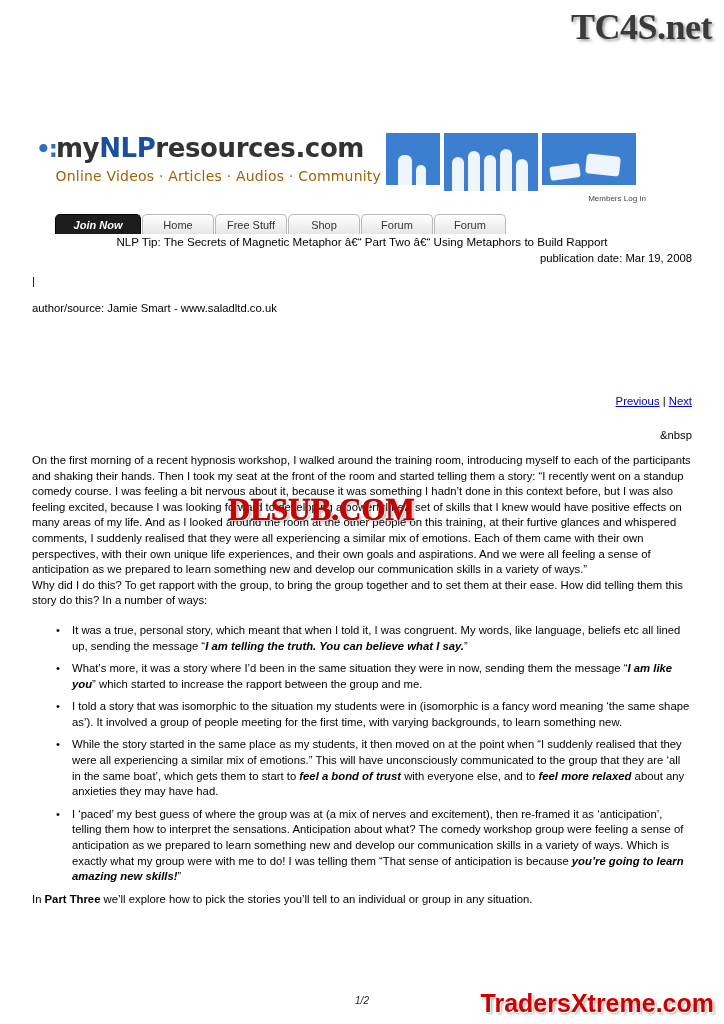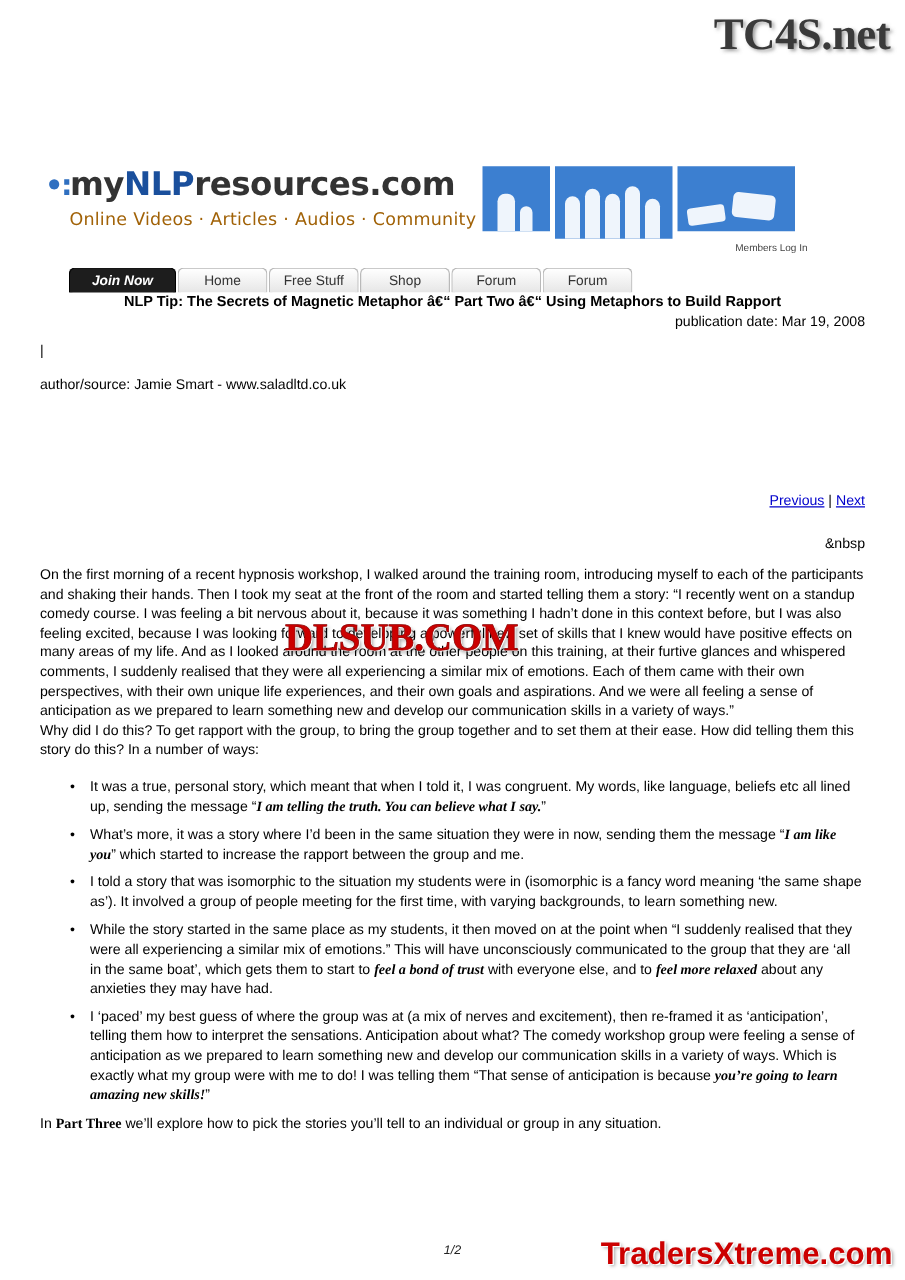--- a/index.html
+++ b/index.html
@@ -166,21 +166,21 @@
     position: absolute;
     left: 32px;
     top: 234px;
     width: 660px;
     font-size: 11.3px;
     line-height: 15.6px;
     color: #000000;
   }
   .article-title {
     text-align: center;
-    font-weight: bold;
+    font-weight: normal;
     font-size: 11.6px;
     line-height: 15px;
   }
   .pubdate {
     text-align: right;
     margin-top: 2px;
     font-size: 11.3px;
   }
   .pipe-line {
     margin-top: 7px;
@@ -234,21 +234,21 @@
   .page-num {
     position: absolute;
     left: 0;
     right: 0;
     bottom: 18px;
     text-align: center;
     font-size: 10px;
     font-style: italic;
     color: #222222;
   }
-  b, strong { font-weight: bold; font-family: Liberation Serif, serif; }
+  b, strong { font-weight: bold; }
   i, em { font-style: italic; }
 </style>
 </head>
 <body>
 
 <div class="wm-top">TC4S.net</div>
 
 <div class="site-header">
 
   <div class="logo-block">

